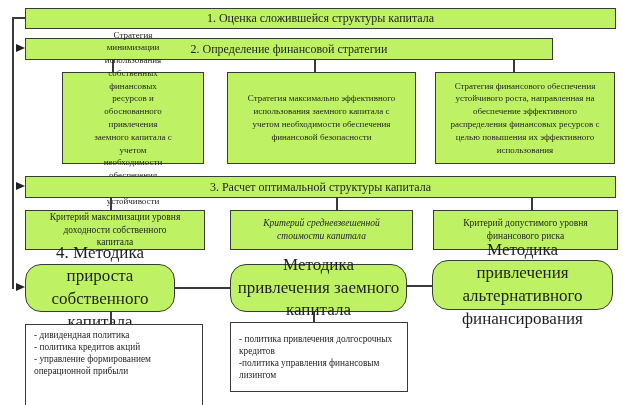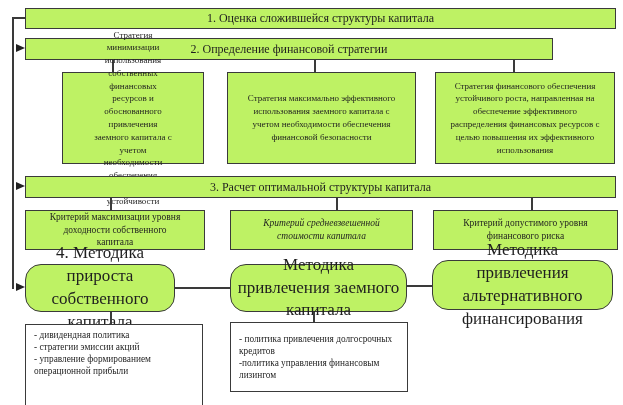--- a/index.html
+++ b/index.html
@@ -91,21 +91,21 @@
   <div class="hline" style="left:407px;top:285px;width:25px;"></div>
   <div class="box method" style="left:432px;top:260px;width:181px;height:50px;">
     <span>Методика привлечения альтернативного финансирования</span>
   </div>
 
   <div class="vline" style="left:110px;top:312px;height:12px;"></div>
   <div class="vline" style="left:313px;top:312px;height:10px;"></div>
 
   <div class="listbox" style="left:25px;top:324px;width:178px;height:90px;">
     <div>- дивидендная политика</div>
-    <div>- стратегии эмиссии акций</div>
+    <div>- политика кредитов акций</div>
     <div>- управление формированием операционной прибыли</div>
   </div>
 
   <div class="listbox centered" style="left:230px;top:322px;width:178px;height:70px;">
     <div>- политика привлечения долгосрочных кредитов</div>
     <div>-политика управления финансовым лизингом</div>
   </div>
 
 </div>
 

